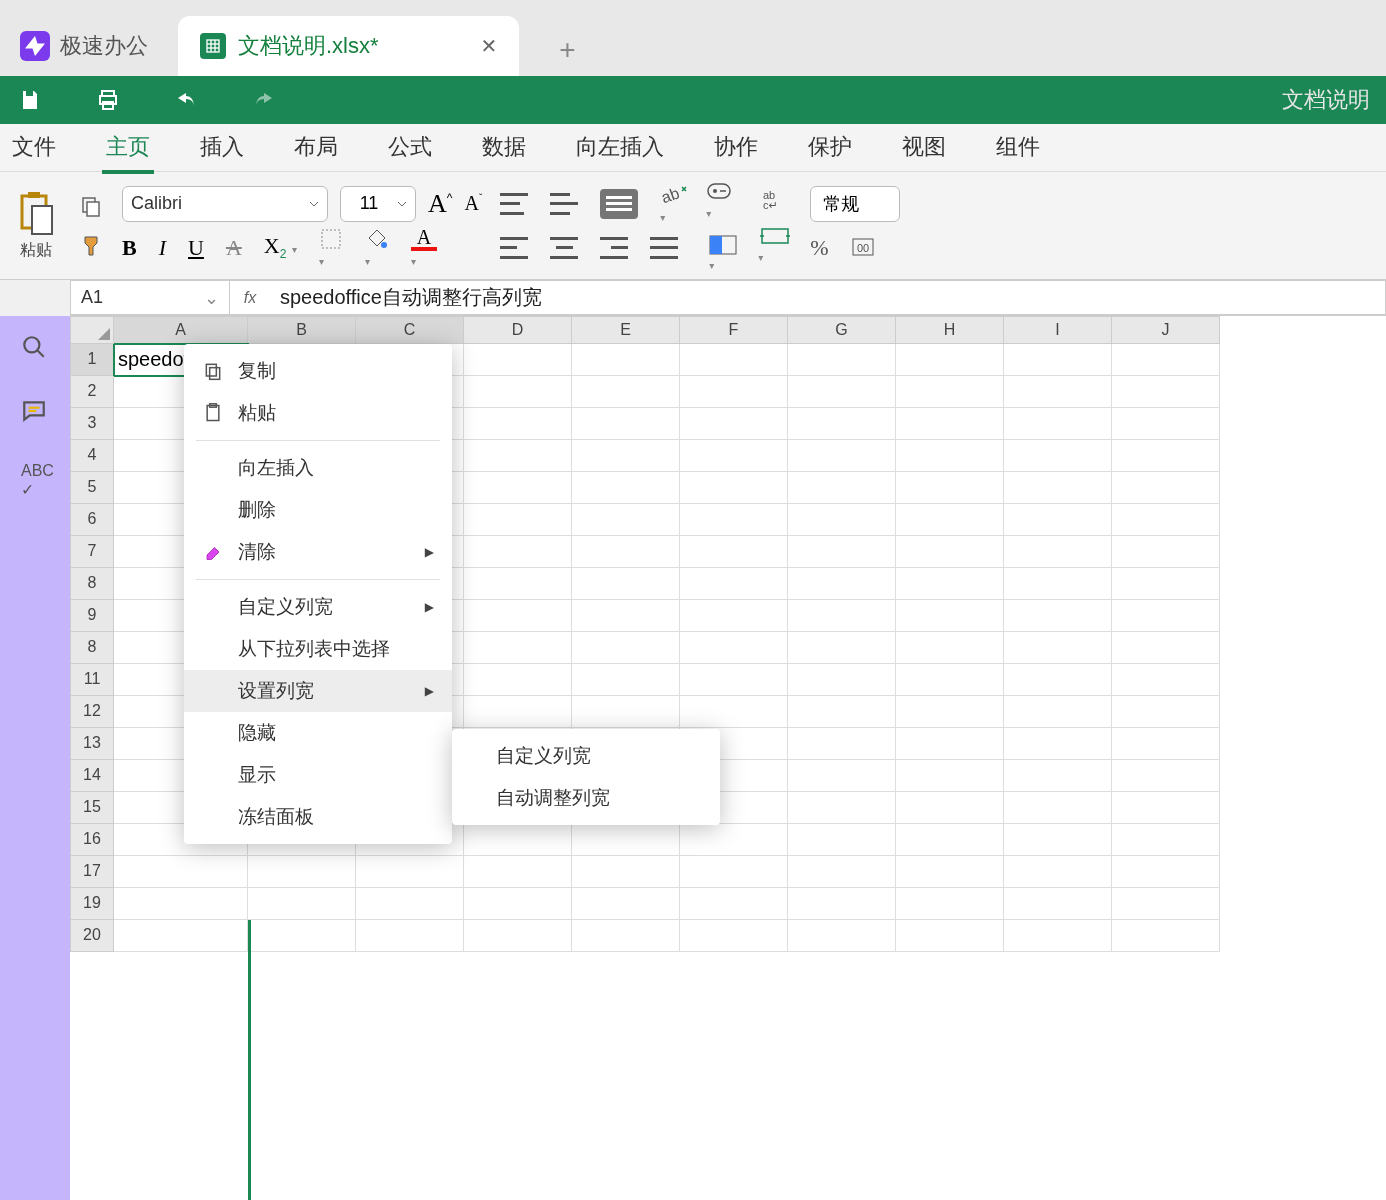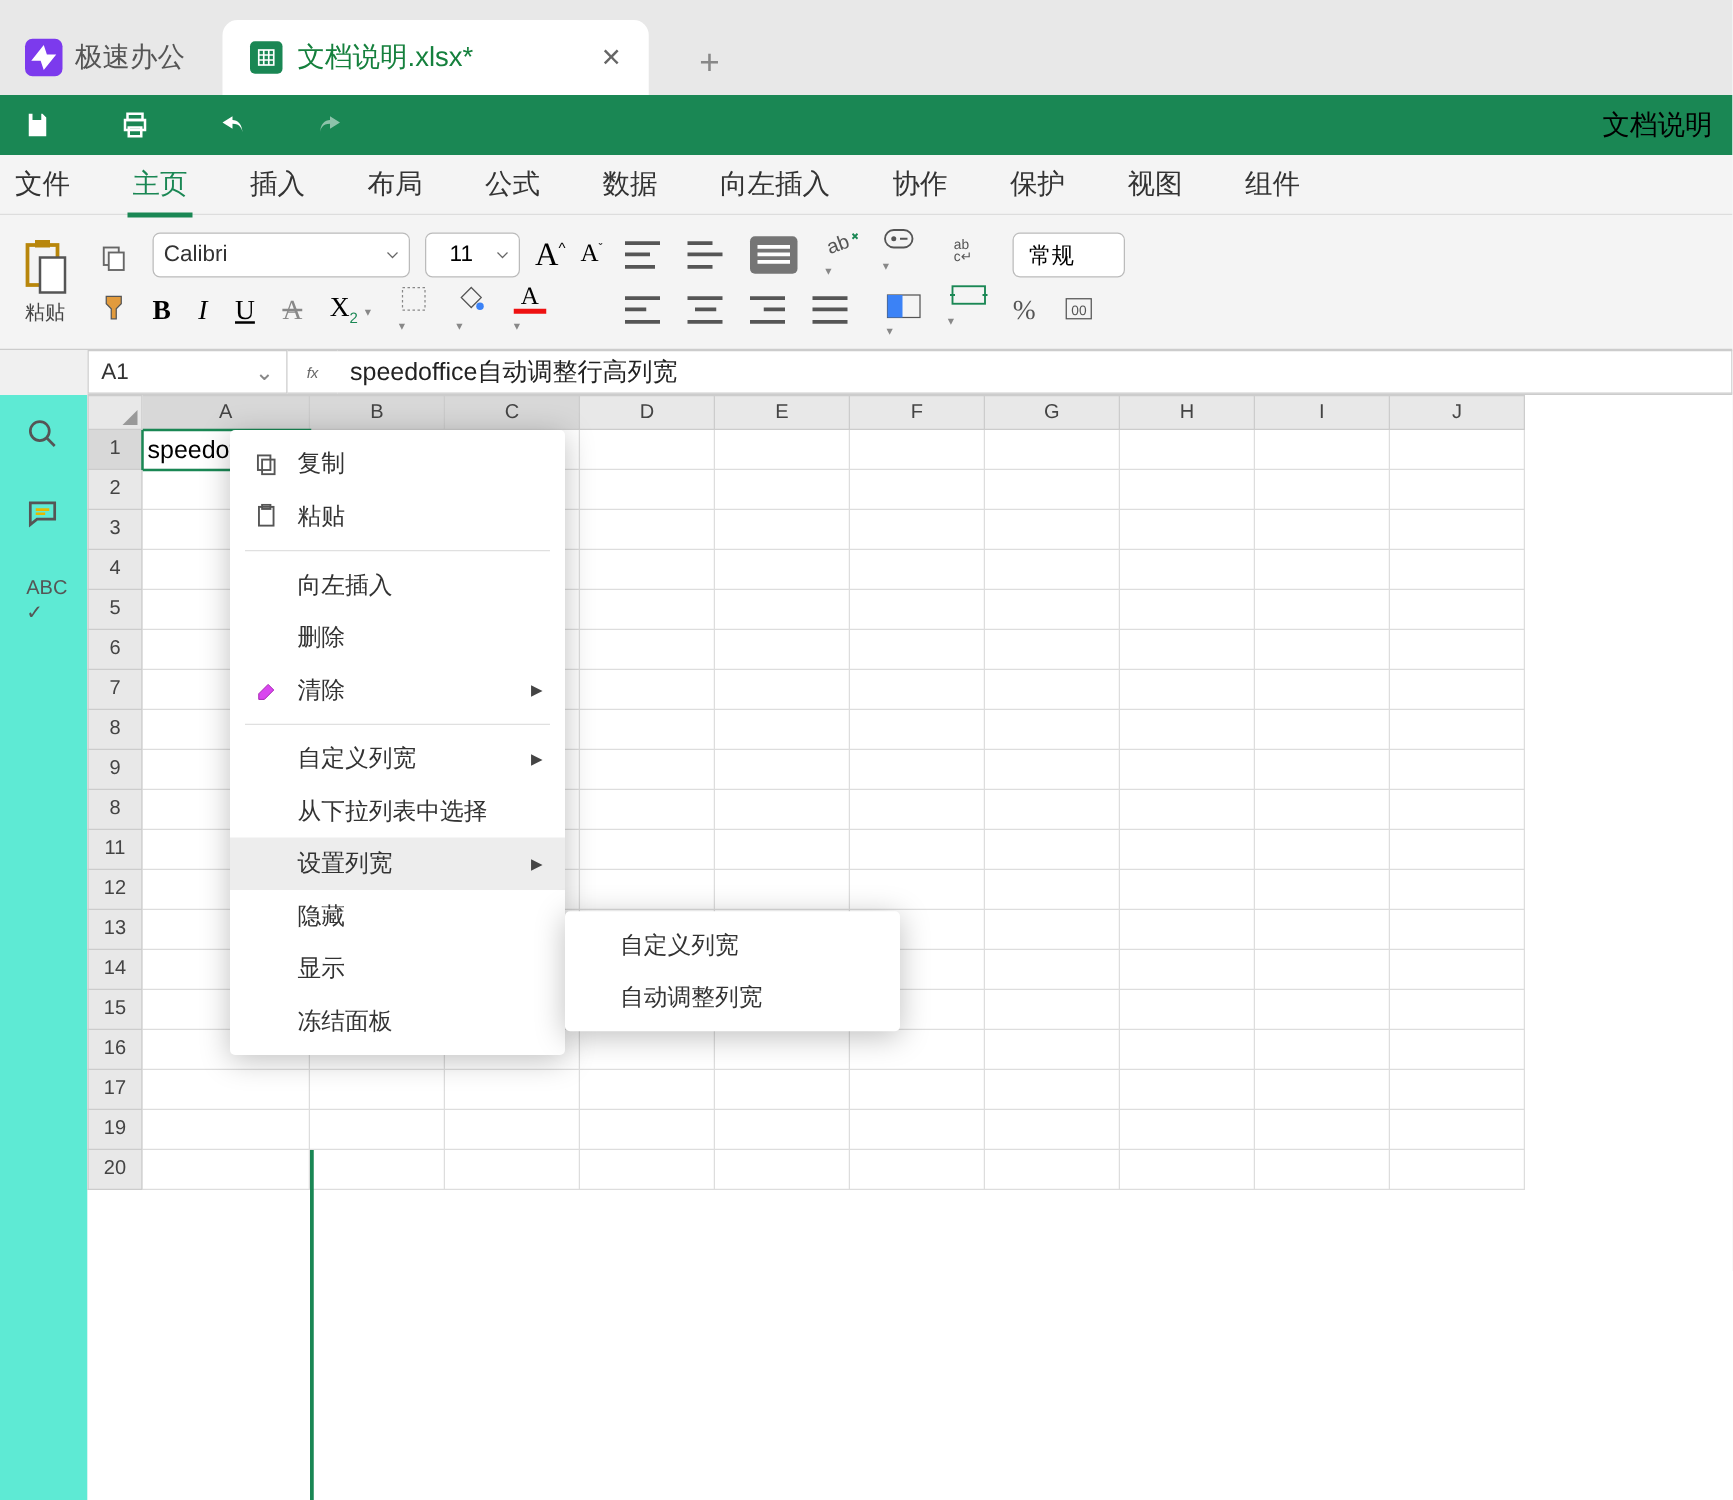--- a/index.html
+++ b/index.html
@@ -11,21 +11,21 @@
 .app-icon { width: 30px; height: 30px; background: #7c3aed; border-radius: 6px; display: flex; align-items: center; justify-content: center; color: white; font-size: 18px; }
 .app-name { font-size: 22px; color: #555; }
 .doc-tab { display: flex; align-items: center; gap: 12px; background: #fff; border-radius: 12px 12px 0 0; padding: 14px 22px; margin-left: 10px; height: 60px; }
 .sheet-icon { width: 26px; height: 26px; background: #1a8754; border-radius: 4px; display: flex; align-items: center; justify-content: center; }
 .sheet-icon svg { width: 16px; height: 16px; }
 .doc-title { font-size: 22px; color: #15803d; }
 .close-x { margin-left: 90px; font-size: 20px; color: #666; cursor: pointer; }
 .new-tab { margin-left: 30px; font-size: 28px; color: #888; padding: 10px; }
 
 
-.quickbar { height: 48px; background: #1a8754; display: flex; align-items: center; padding: 0 16px; gap: 50px; color: #000000; }
+.quickbar { height: 48px; background: #1a8754; display: flex; align-items: center; padding: 0 16px; gap: 50px; color: #e5e5e5; }
 .quickbar .qbtn { width: 28px; height: 28px; display: flex; align-items: center; justify-content: center; }
 .quickbar-right { margin-left: auto; font-size: 22px; }
 
 
 .menutabs { height: 48px; background: #f4f4f4; display: flex; align-items: center; padding: 0 8px; gap: 42px; border-bottom: 1px solid #ddd; }
 .menutabs .mtab { font-size: 22px; color: #333; padding: 8px 4px 10px 4px; position: relative; }
 .menutabs .mtab.active { color: #1a8754; font-weight: 500; }
 .menutabs .mtab.active::after { content: ""; position: absolute; left: 0; right: 0; bottom: -2px; height: 4px; background: #1a8754; }
 
 
@@ -51,25 +51,25 @@
 .alignbtn { width: 28px; height: 22px; display: flex; flex-direction: column; justify-content: space-between; }
 .alignbtn span { height: 3px; background: #555; display:block; }
 .alignfill { background: #757575; color: white; width: 38px; height: 30px; border-radius: 4px; display: flex; flex-direction: column; justify-content: space-evenly; padding: 4px 6px; }
 .alignfill span { height: 3px; background: #fff; display:block; }
 .num-select { border: 1px solid #bbb; border-radius: 6px; background: #fff; padding: 6px 12px; font-size: 18px; min-width: 90px; height: 36px; display:flex; align-items:center; }
 
 
 .formulabar { height: 36px; background: #fff; display: flex; align-items: stretch; border-bottom: 1px solid #ccc; margin-left: 70px; }
 .cellref { width: 160px; border: 1px solid #ccc; display: flex; align-items: center; padding: 0 10px; font-size: 18px; color: #333; }
 .cellref .caret2 { margin-left: auto; color: #888; }
-.fx { width: 40px; border-top: 1px solid #ccc; border-bottom: 1px solid #ccc; display: flex; align-items: center; justify-content: center; font-style: italic; color: #666; font-size: 12px; }
+.fx { width: 40px; border-top: 1px solid #ccc; border-bottom: 1px solid #ccc; display: flex; align-items: center; justify-content: center; font-style: italic; color: #666; font-size: 16px; }
 .formula-in { flex: 1; border: 1px solid #ccc; border-left: none; padding: 0 10px; font-size: 20px; color: #222; display: flex; align-items: center; }
 
 
-.leftside { position: absolute; left: 0; top: 316px; width: 70px; bottom: 0; background: #5eead4; display: flex; flex-direction: column; align-items: center; gap: 36px; padding-top: 18px; }
+.leftside { position: absolute; left: 0; top: 316px; width: 70px; bottom: 0; background: #c4b5fd; display: flex; flex-direction: column; align-items: center; gap: 36px; padding-top: 18px; }
 .leftside .sicon { width: 28px; height: 28px; color: #555; }
 
 
 .gridwrap { position: absolute; left: 70px; top: 316px; right: 0; bottom: 0; background: #fff; }
 .colheaders { display: flex; height: 28px; }
 .corner { width: 44px; background: #e8e8e8; border: 1px solid #ccc; position: relative; }
 .corner::after { content: ""; position: absolute; right: 3px; bottom: 3px; width: 0; height: 0; border-left: 12px solid transparent; border-bottom: 12px solid #999; }
 .ch { background: #e8e8e8; border-right: 1px solid #ccc; border-bottom: 1px solid #ccc; border-top: 1px solid #ccc; text-align: center; font-size: 16px; color: #444; line-height: 26px; }
 .ch.sel { background: #d8d8d8; }
 .rows { display: flex; flex-direction: column; }

